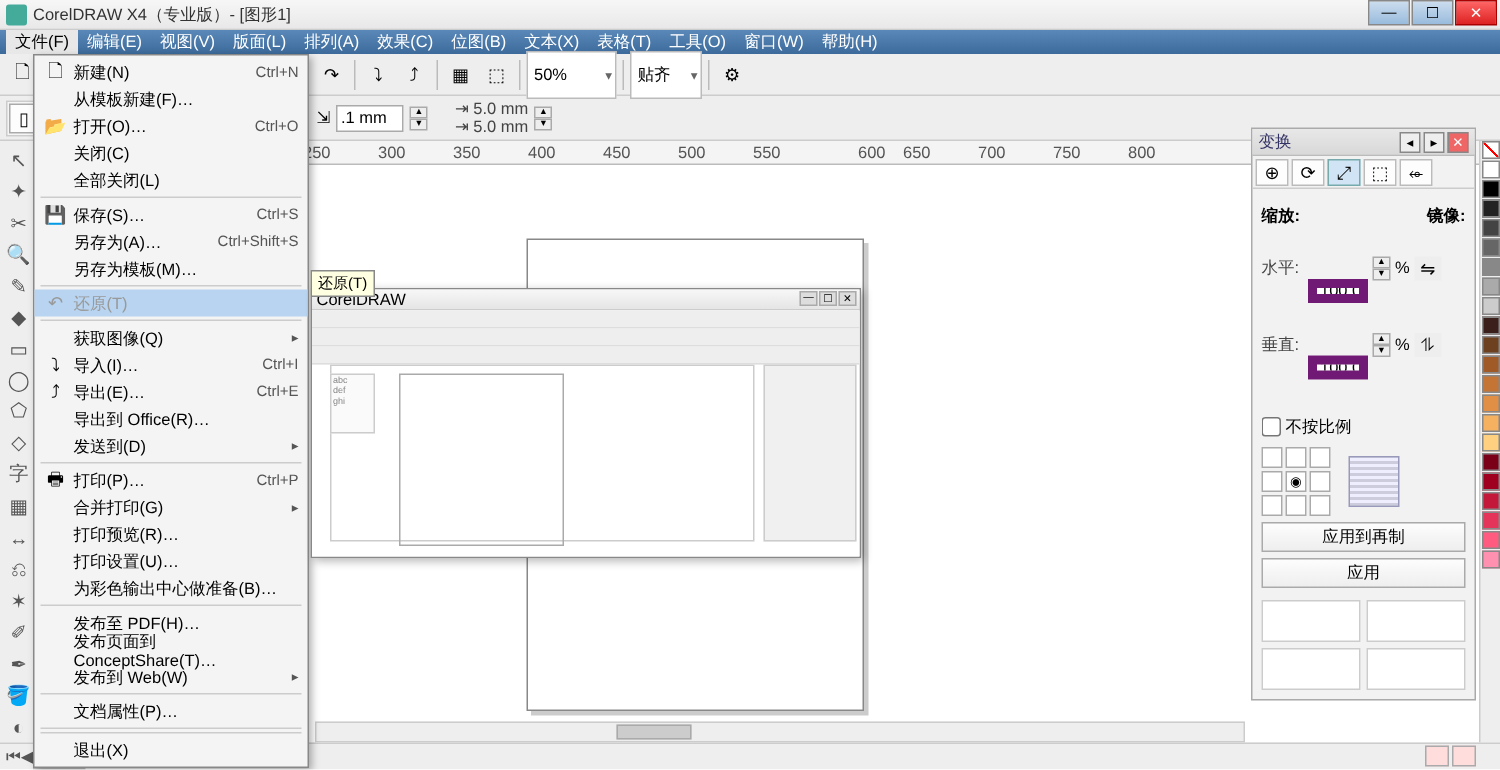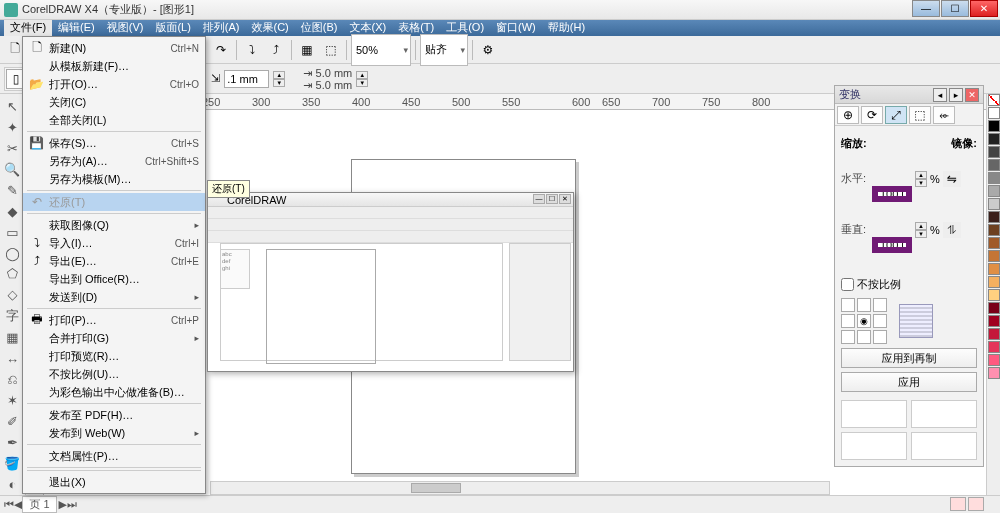--- a/index.html
+++ b/index.html
@@ -49,21 +49,21 @@
 .dropdown .row.hovered { background:#b8d4f0; }
 .dropdown .dicon { width:16px; text-align:center; margin-right:4px; font-size:12px; }
 .dropdown .dlabel { flex:1; }
 .dropdown .dshort { color:#555; font-size:10px; }
 .dropdown .dsep { height:1px; background:#ccc; margin:2px 4px; }
 .dropdown .arrow::after { content:"▸"; position:absolute; right:6px; font-size:9px; color:#555; }
 
 .submenu-tip { position:absolute; left:207px; top:180px; background:#ffffe1; border:1px solid #888; padding:1px 4px; font-size:10px; z-index:60; }
 
 .preview { position:absolute; left:207px; top:192px; width:367px; height:180px; background:#fff; border:1px solid #888; box-shadow:2px 2px 6px rgba(0,0,0,.3); z-index:55; }
-.preview .pvtitle { height:14px; background:linear-gradient(#f7f7f7,#e5e5e5); border-bottom:1px solid #ccc; display:flex; align-items:center; padding:0 19px; font-size:9px; }
+.preview .pvtitle { height:14px; background:linear-gradient(#f7f7f7,#e5e5e5); border-bottom:1px solid #ccc; display:flex; align-items:center; padding:0 3px; font-size:9px; }
 .preview .pvwin { position:absolute; right:2px; top:1px; display:flex; }
 .preview .pvwin div { width:12px; height:10px; background:#ddd; border:1px solid #aaa; margin-left:1px; font-size:7px; text-align:center; }
 .preview .pvbody { position:absolute; top:14px; left:0; right:0; bottom:0; background:#fff; }
 .preview .pvtool { height:12px; background:#eee; border-bottom:1px solid #ddd; }
 .preview .pvcanvas { position:absolute; top:36px; left:12px; right:70px; bottom:10px; background:#fff; border:1px solid #ccc; }
 .preview .pvpage { position:absolute; left:45px; top:5px; width:110px; height:115px; border:1px solid #aaa; }
 .preview .pvside { position:absolute; right:2px; top:36px; width:62px; bottom:10px; background:#f0f0f0; border:1px solid #ccc; }
 .preview .pvbox { position:absolute; left:12px; top:42px; width:30px; height:40px; background:#fafafa; border:1px solid #ccc; font-size:6px; color:#888; line-height:7px; padding:1px; }
 
 .colorbar { position:absolute; right:0; top:94px; width:14px; bottom:18px; background:#eee; border-left:1px solid #ccc; display:flex; flex-direction:column; }
@@ -316,32 +316,37 @@
       <span class="dlabel">合并打印(G)</span>
       <span class="dshort"></span>
     </div>
     <div class="row">
       <span class="dicon"></span>
       <span class="dlabel">打印预览(R)…</span>
       <span class="dshort"></span>
     </div>
     <div class="row">
       <span class="dicon"></span>
-      <span class="dlabel">不按比例(U)…</span>
+      <span class="dlabel">打印设置(U)…</span>
       <span class="dshort"></span>
     </div>
     <div class="row">
       <span class="dicon"></span>
       <span class="dlabel">为彩色输出中心做准备(B)…</span>
       <span class="dshort"></span>
     </div>
     <div class="dsep"></div>
     <div class="row">
       <span class="dicon"></span>
       <span class="dlabel">发布至 PDF(H)…</span>
+      <span class="dshort"></span>
+    </div>
+    <div class="row">
+      <span class="dicon"></span>
+      <span class="dlabel">发布页面到 ConceptShare(T)…</span>
       <span class="dshort"></span>
     </div>
     <div class="row arrow">
       <span class="dicon"></span>
       <span class="dlabel">发布到 Web(W)</span>
       <span class="dshort"></span>
     </div>
     <div class="dsep"></div>
     <div class="row">
       <span class="dicon"></span>

